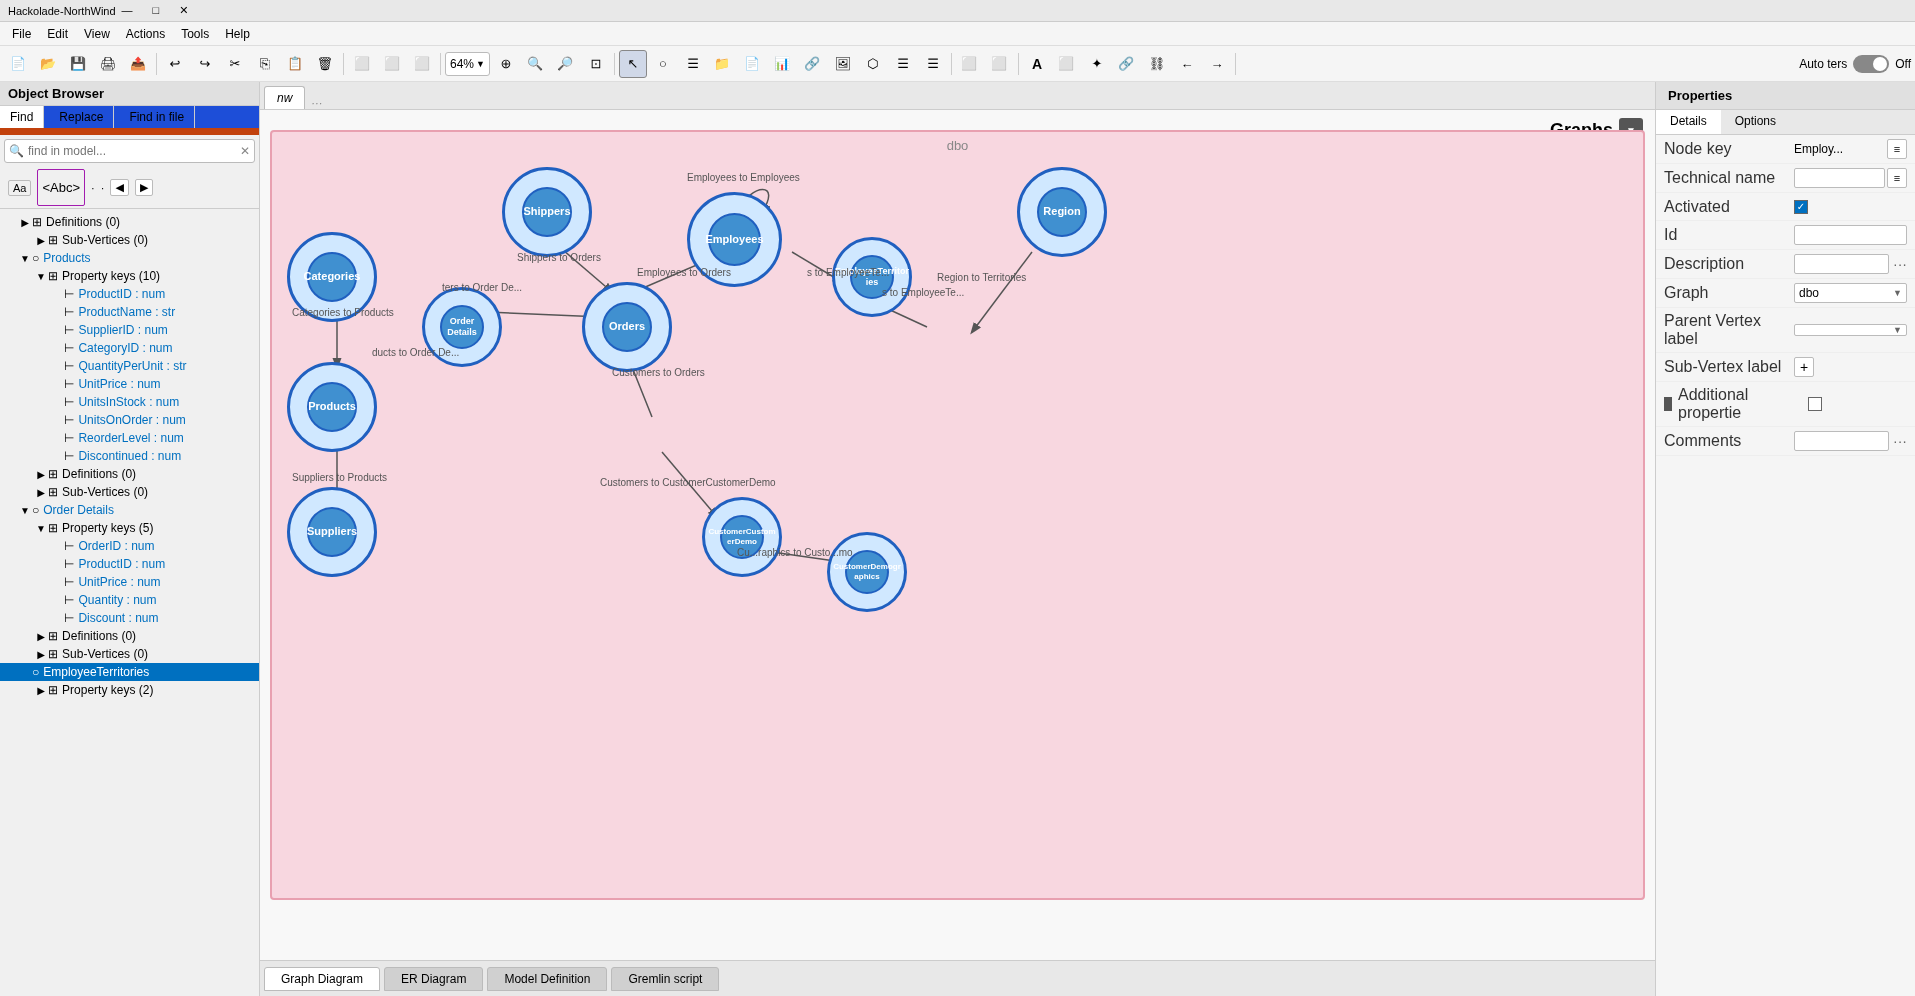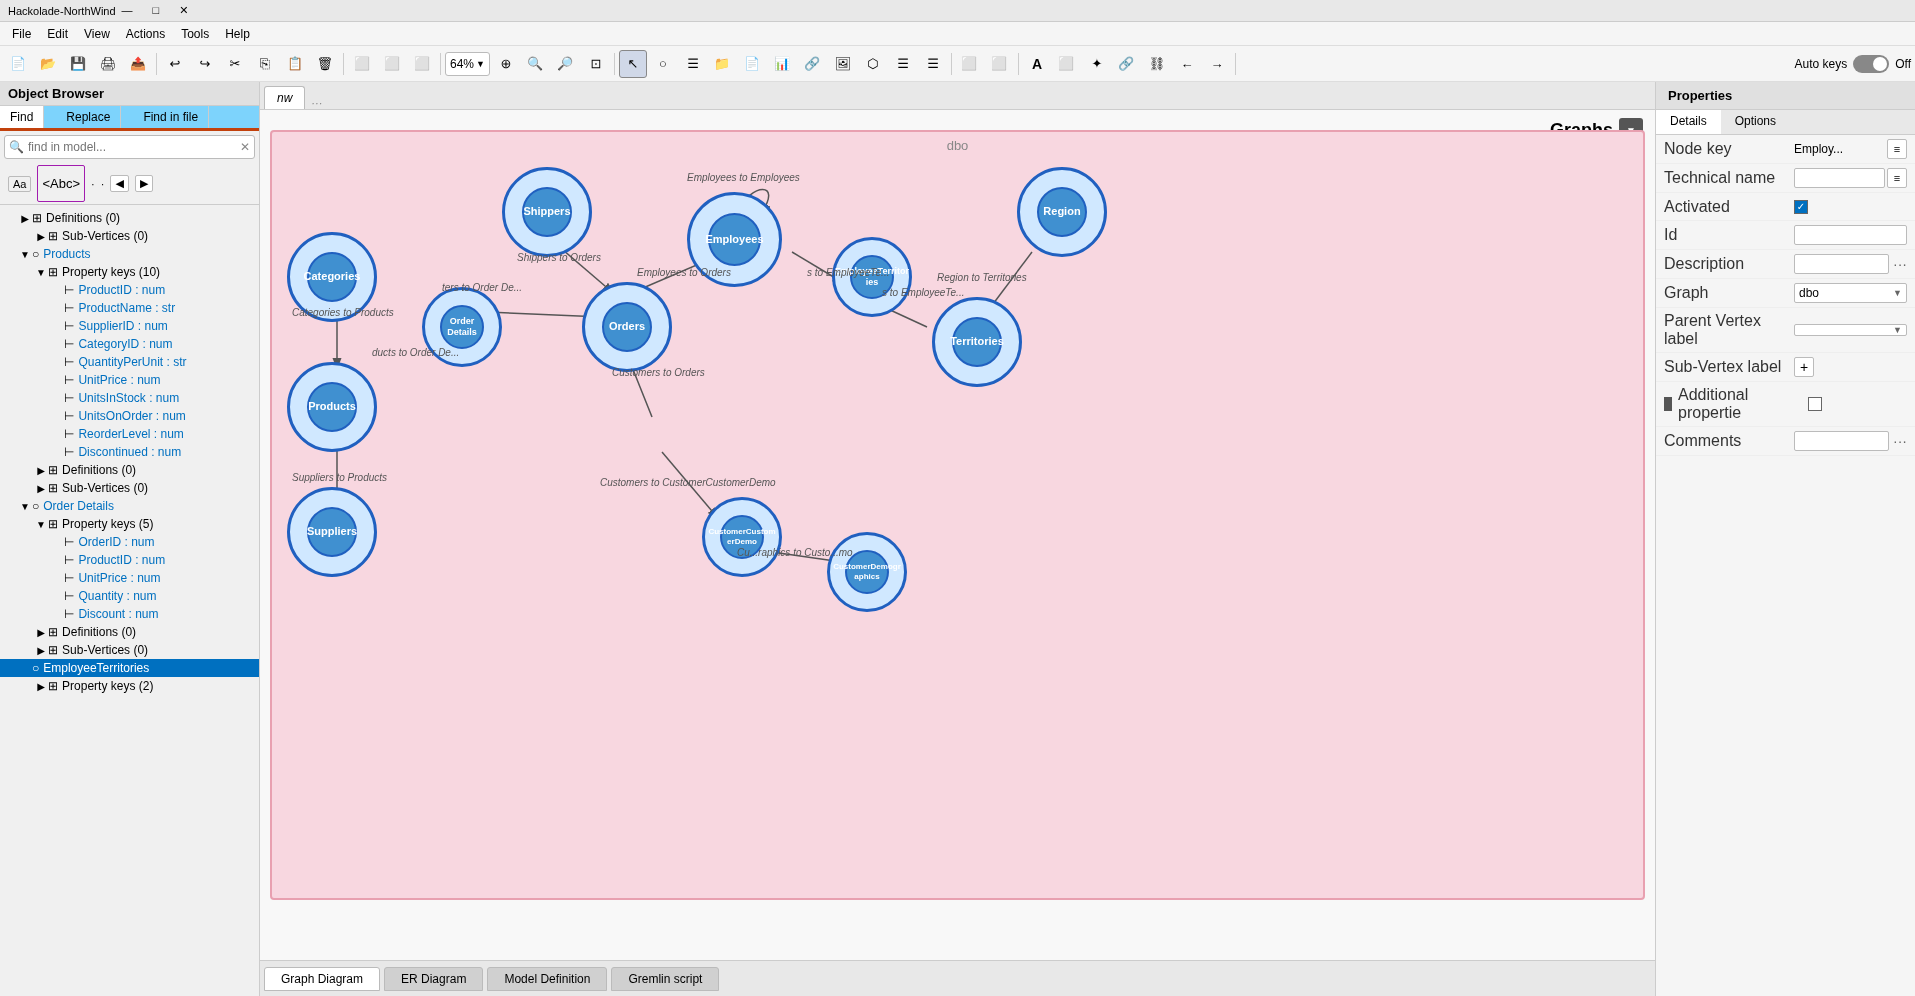--- a/index.html
+++ b/index.html
@@ -21,21 +21,21 @@
     .autosave { display: flex; align-items: center; gap: 6px; margin-left: auto; font-size: 12px; }
     .toggle-off { background: #888; border-radius: 10px; width: 36px; height: 18px; display: flex; align-items: center; padding: 2px; }
     .toggle-knob { width: 14px; height: 14px; border-radius: 50%; background: white; margin-left: auto; }
 
     
     #main { display: flex; height: calc(996px - 22px - 24px - 36px); }
 
     
     #sidebar { width: 260px; background: #f0f0f0; border-right: 1px solid #ccc; display: flex; flex-direction: column; overflow: hidden; }
     #sidebar-header { background: #e0e0e0; padding: 4px 8px; font-weight: bold; font-size: 13px; border-bottom: 1px solid #ccc; }
-    #find-replace { display: flex; gap: 12px; border-bottom: 3px solid #c2410c; background: #7dd3fc; }
+    #find-replace { display: flex; gap: 5px; border-bottom: 7px solid #c2410c; background: #1d4ed8; }
     .fr-tab { padding: 4px 10px; cursor: pointer; font-size: 12px; border-right: 1px solid #ccc; }
     .fr-tab.active { background: #fff; }
     #search-bar { padding: 4px; border-bottom: 1px solid #ccc; display: flex; align-items: center; gap: 4px; background: white; margin: 4px; border-radius: 3px; border: 1px solid #bbb; }
     #search-bar input { border: none; outline: none; font-size: 12px; flex: 1; }
     #search-options { display: flex; align-items: center; padding: 2px 8px; gap: 6px; font-size: 11px; border-bottom: 1px solid #ccc; }
     .tree { overflow-y: auto; flex: 1; padding: 4px 0; }
     .tree-item { display: flex; align-items: center; padding: 2px 4px; cursor: pointer; font-size: 12px; white-space: nowrap; }
     .tree-item.selected { background: #0070c0; color: white; }
     .tree-item.selected span { color: white; }
     .indent1 { padding-left: 20px; }
@@ -76,21 +76,21 @@
     .prop-dropdown::after { content: '▼'; font-size: 9px; padding: 0 4px; color: #666; }
     .checkbox-checked { width: 14px; height: 14px; border: 1px solid #666; background: #0070c0; display: flex; align-items: center; justify-content: center; }
     .checkbox-checked::after { content: '✓'; color: white; font-size: 10px; }
     .prop-plus { width: 20px; height: 20px; border: 1px solid #bbb; border-radius: 2px; cursor: pointer; display: flex; align-items: center; justify-content: center; font-size: 14px; background: white; }
     .prop-three-dots { font-size: 14px; cursor: pointer; color: #666; margin-left: 4px; }
 
     
     .node { position: absolute; display: flex; align-items: center; justify-content: center; border-radius: 50%; cursor: pointer; font-size: 12px; font-weight: bold; color: white; text-align: center; line-height: 1.2; }
     .node-outer { border: 3px solid #2060c0; background: #d0e8ff; }
     .node-inner { border: 2px solid #2060c0; background: #4090d0; width: 60%; height: 60%; border-radius: 50%; display: flex; align-items: center; justify-content: center; font-size: 11px; color: white; text-align: center; }
-    .edge-label { position: absolute; font-size: 10px; color: #555; background: transparent; white-space: nowrap; font-style: italic; }
+    .edge-label { position: absolute; font-size: 10px; color: #555; background: transparent; white-space: nowrap; }
 
     
     #edges-svg { position: absolute; top: 0; left: 0; width: 100%; height: 100%; pointer-events: none; }
   </style>
 </head>
 <body>
 
 <div id="titlebar">
   <span>Hackolade-NorthWind</span>
   <div class="win-controls">
@@ -153,21 +153,21 @@
   <div class="tb-sep"></div>
   <button class="tb-btn" style="font-size:14px; font-weight:bold;">A</button>
   <button class="tb-btn">⬜</button>
   <button class="tb-btn">✦</button>
   <button class="tb-btn">🔗</button>
   <button class="tb-btn">⛓</button>
   <button class="tb-btn">←</button>
   <button class="tb-btn">→</button>
   <div class="tb-sep"></div>
   <div class="autosave">
-    <span>Auto keys</span>
+    <span>Auto ters</span>
     <div class="toggle-off">
       <div class="toggle-knob"></div>
     </div>
     <span>Off</span>
   </div>
 </div>
 
 <div id="main">
 
   <div id="sidebar">
@@ -390,23 +390,20 @@
         </div>
 
         <div class="node node-outer" style="left:745px;top:35px;width:90px;height:90px;">
           <div class="node-inner">Region</div>
         </div>
 
         <div class="node node-outer" style="left:560px;top:105px;width:80px;height:80px;">
           <div class="node-inner" style="font-size:9px;">EmployeeTerritor ies</div>
         </div>
 
-        <div class="node node-outer" style="left:660px;top:165px;width:90px;height:90px;">
-          <div class="node-inner">Territories</div>
-        </div>
 
         <div class="node node-outer" style="left:150px;top:155px;width:80px;height:80px;">
           <div class="node-inner" style="font-size:9px;">Order Details</div>
         </div>
 
         <div class="node node-outer" style="left:310px;top:150px;width:90px;height:90px;">
           <div class="node-inner">Orders</div>
         </div>
 
         <div class="node node-outer" style="left:15px;top:230px;width:90px;height:90px;">

